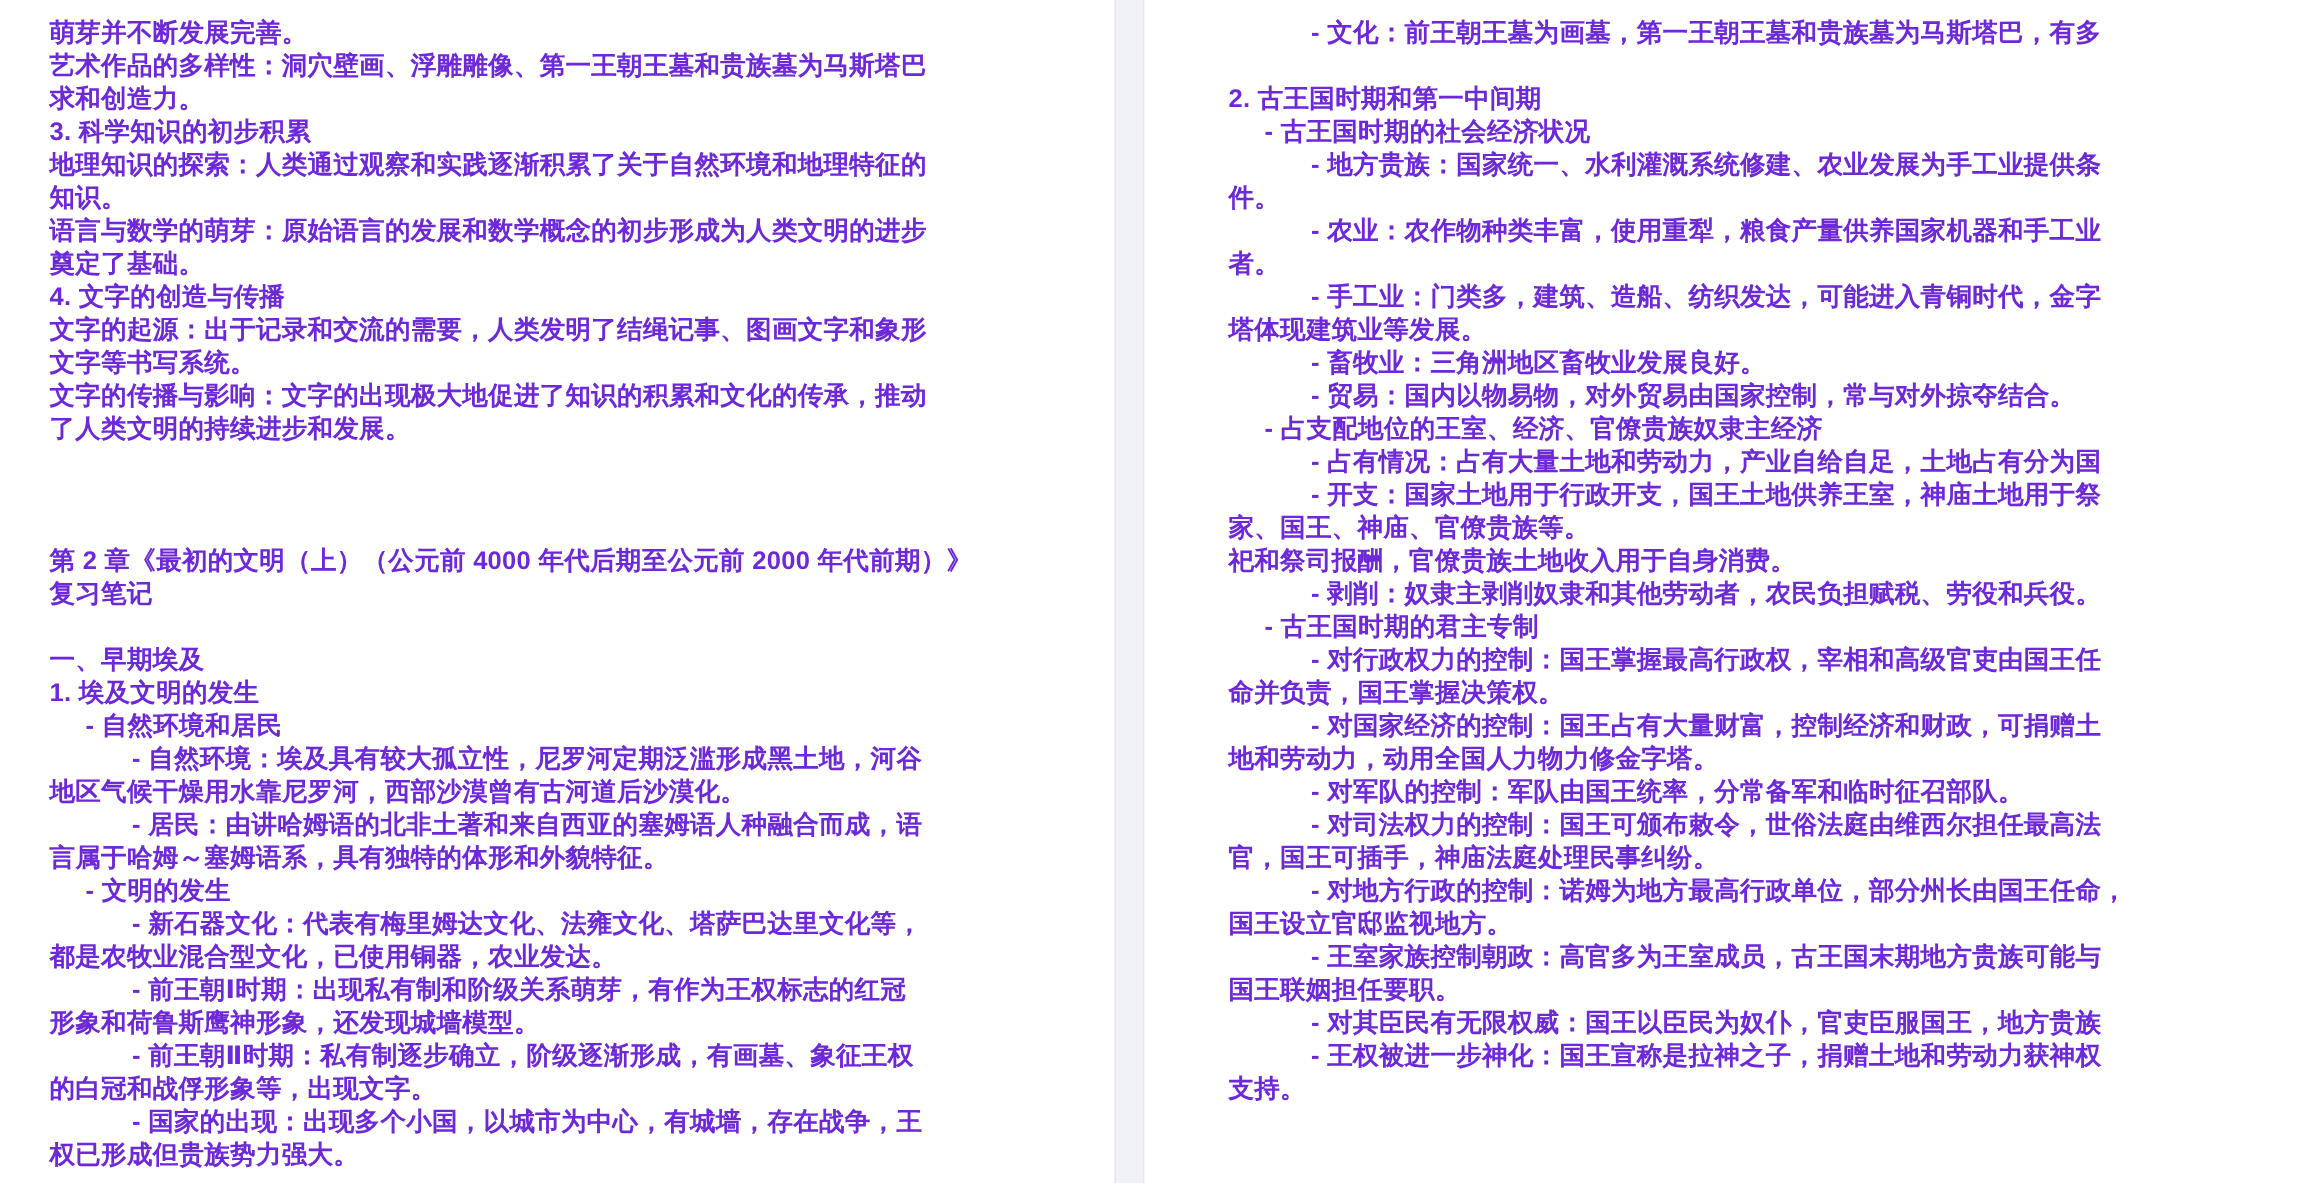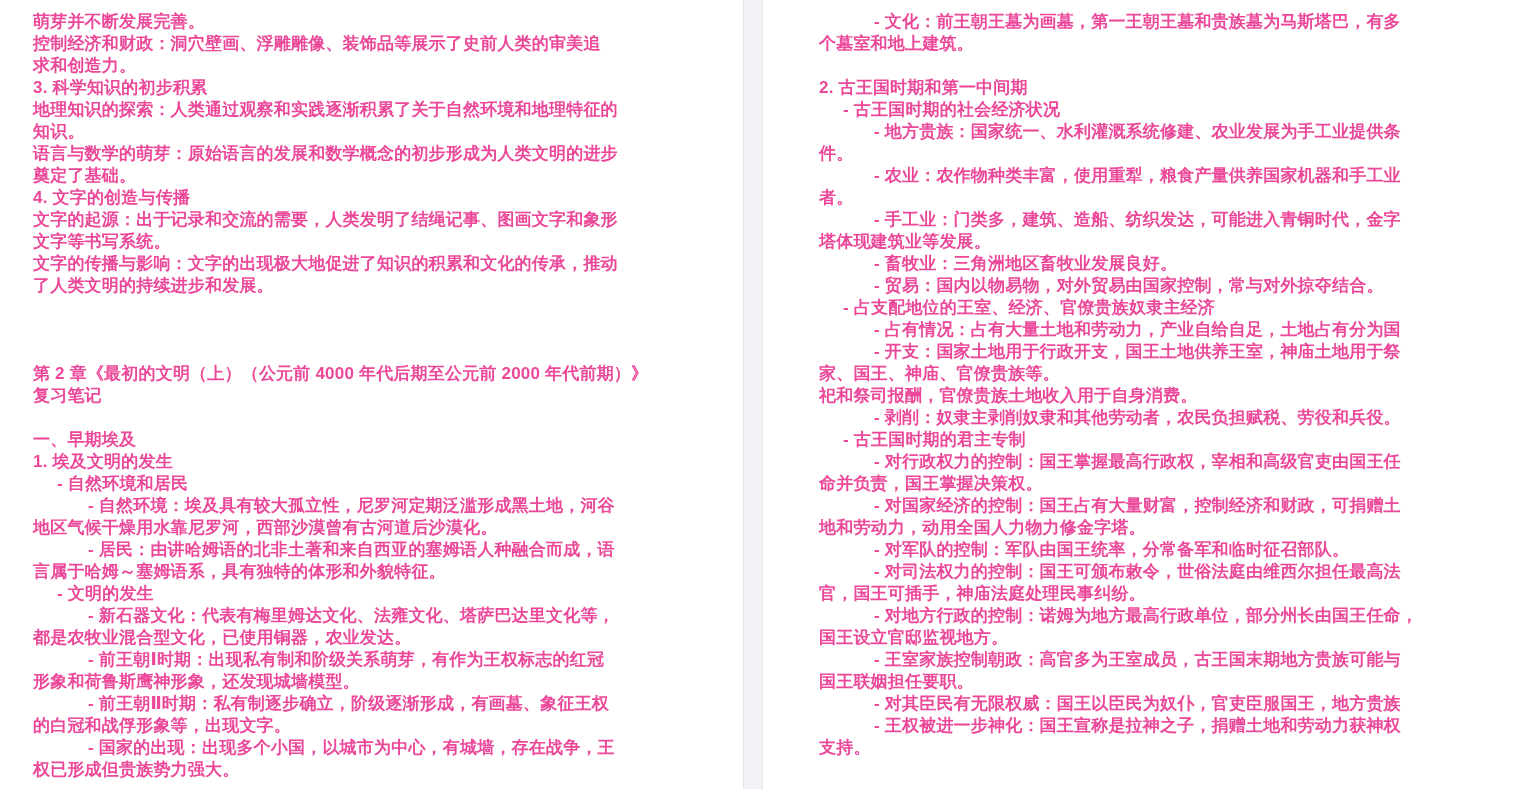--- a/index.html
+++ b/index.html
@@ -25,21 +25,21 @@
   .page-gap {
     position: absolute;
     top: 0; height: 789px;
     left: 743px; width: 20px;
     background: #f1f2f6;
     border-left: 1px solid #e7e8ee;
     border-right: 1px solid #e7e8ee;
   }
   .textblock {
     padding-top: 11px;
-    color: #ec4899;
+    color: #6d28d9;
     font-size: 17px;
     line-height: 22px;
     font-weight: 700;
     letter-spacing: 0.2px;
   }
   .page-left  .textblock { padding-left: 33px;  padding-right: 24px; }
   .page-right .textblock { padding-left: 56px; padding-right: 28px; }
   .line {
     min-height: 22px;
     white-space: pre;
@@ -48,21 +48,21 @@
   .ind2 { padding-left: 55px; }
 </style>
 </head>
 <body>
 
 <div class="viewer">
 
   <div class="page page-left">
     <div class="textblock">
         <div class="line ind0">萌芽并不断发展完善。</div>
-        <div class="line ind0">控制经济和财政：洞穴壁画、浮雕雕像、装饰品等展示了史前人类的审美追</div>
+        <div class="line ind0">艺术作品的多样性：洞穴壁画、浮雕雕像、第一王朝王墓和贵族墓为马斯塔巴</div>
         <div class="line ind0">求和创造力。</div>
         <div class="line ind0">3. 科学知识的初步积累</div>
         <div class="line ind0">地理知识的探索：人类通过观察和实践逐渐积累了关于自然环境和地理特征的</div>
         <div class="line ind0">知识。</div>
         <div class="line ind0">语言与数学的萌芽：原始语言的发展和数学概念的初步形成为人类文明的进步</div>
         <div class="line ind0">奠定了基础。</div>
         <div class="line ind0">4. 文字的创造与传播</div>
         <div class="line ind0">文字的起源：出于记录和交流的需要，人类发明了结绳记事、图画文字和象形</div>
         <div class="line ind0">文字等书写系统。</div>
         <div class="line ind0">文字的传播与影响：文字的出现极大地促进了知识的积累和文化的传承，推动</div>
@@ -90,21 +90,20 @@
         <div class="line ind2">- 国家的出现：出现多个小国，以城市为中心，有城墙，存在战争，王</div>
         <div class="line ind0">权已形成但贵族势力强大。</div>
       </div>
   </div>
 
   <div class="page-gap"></div>
 
   <div class="page page-right">
     <div class="textblock">
         <div class="line ind2">- 文化：前王朝王墓为画墓，第一王朝王墓和贵族墓为马斯塔巴，有多</div>
-        <div class="line ind0">个墓室和地上建筑。</div>
         <div class="line ind0"></div>
         <div class="line ind0">2. 古王国时期和第一中间期</div>
         <div class="line ind1">- 古王国时期的社会经济状况</div>
         <div class="line ind2">- 地方贵族：国家统一、水利灌溉系统修建、农业发展为手工业提供条</div>
         <div class="line ind0">件。</div>
         <div class="line ind2">- 农业：农作物种类丰富，使用重犁，粮食产量供养国家机器和手工业</div>
         <div class="line ind0">者。</div>
         <div class="line ind2">- 手工业：门类多，建筑、造船、纺织发达，可能进入青铜时代，金字</div>
         <div class="line ind0">塔体现建筑业等发展。</div>
         <div class="line ind2">- 畜牧业：三角洲地区畜牧业发展良好。</div>

